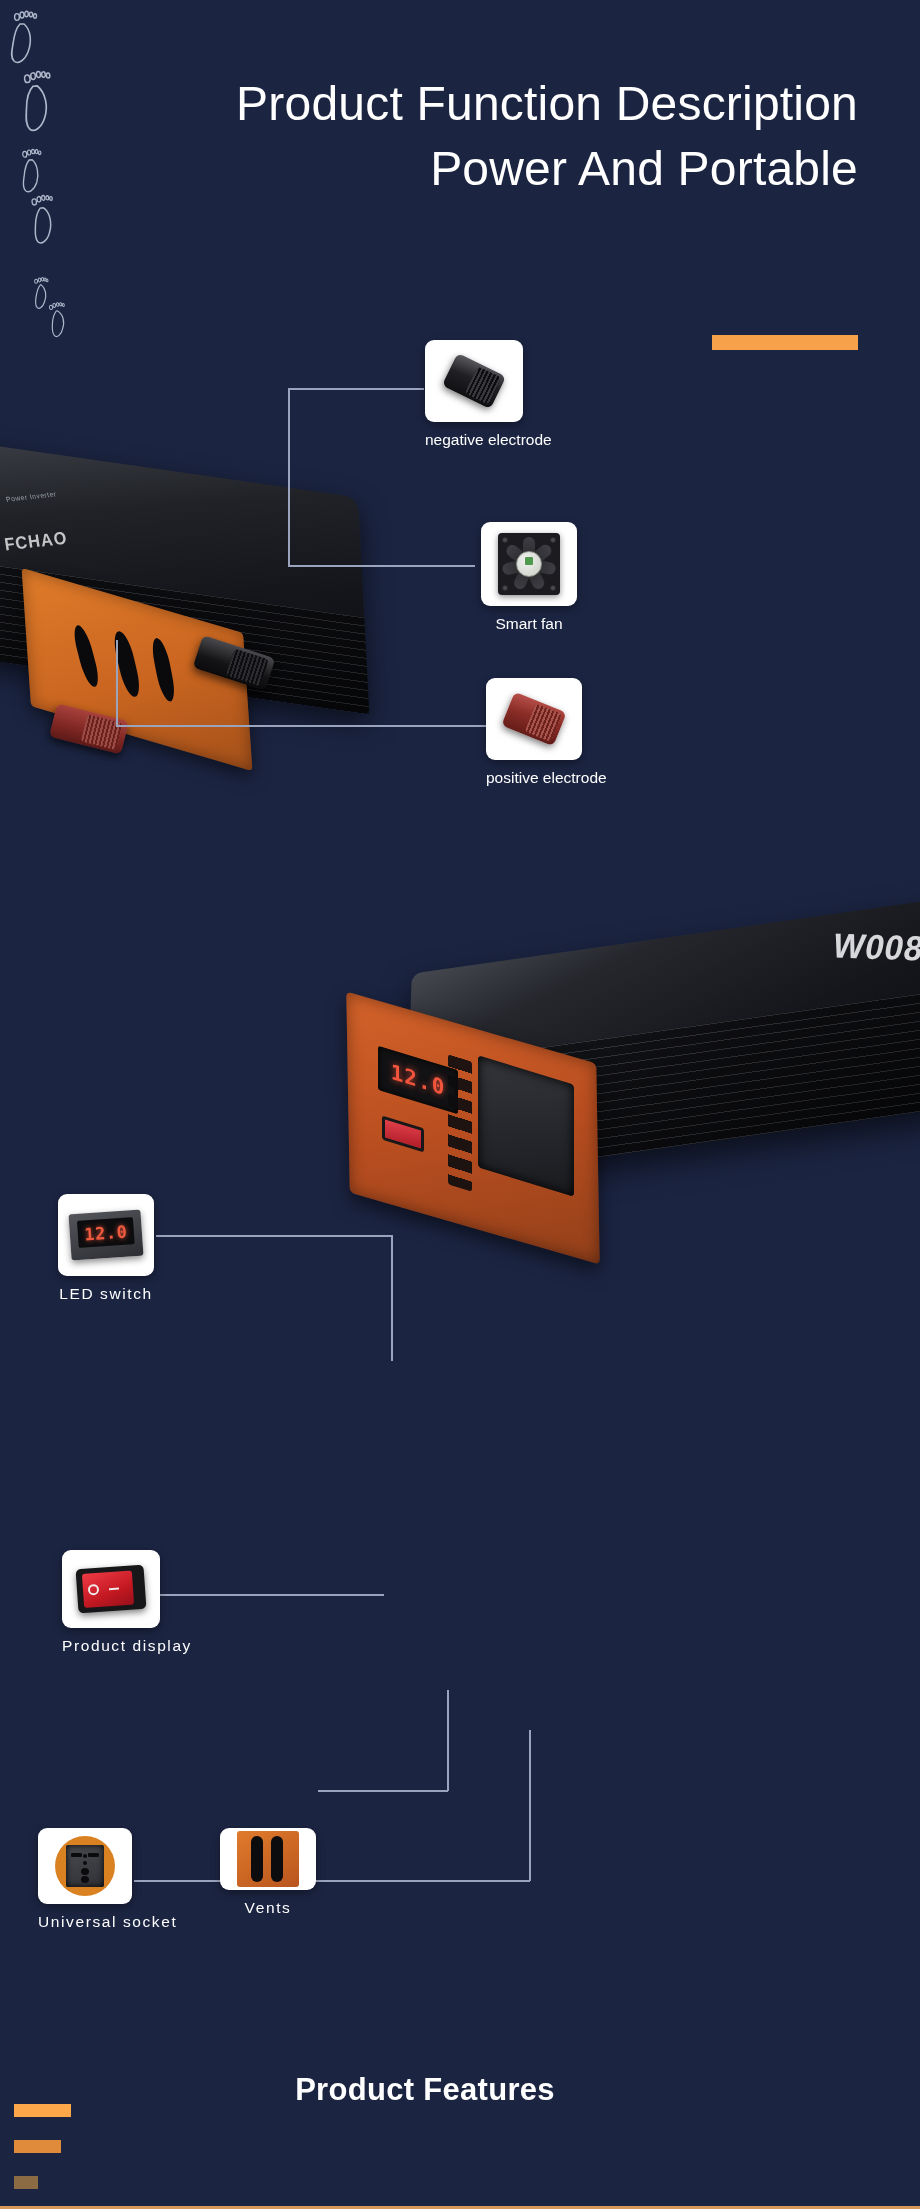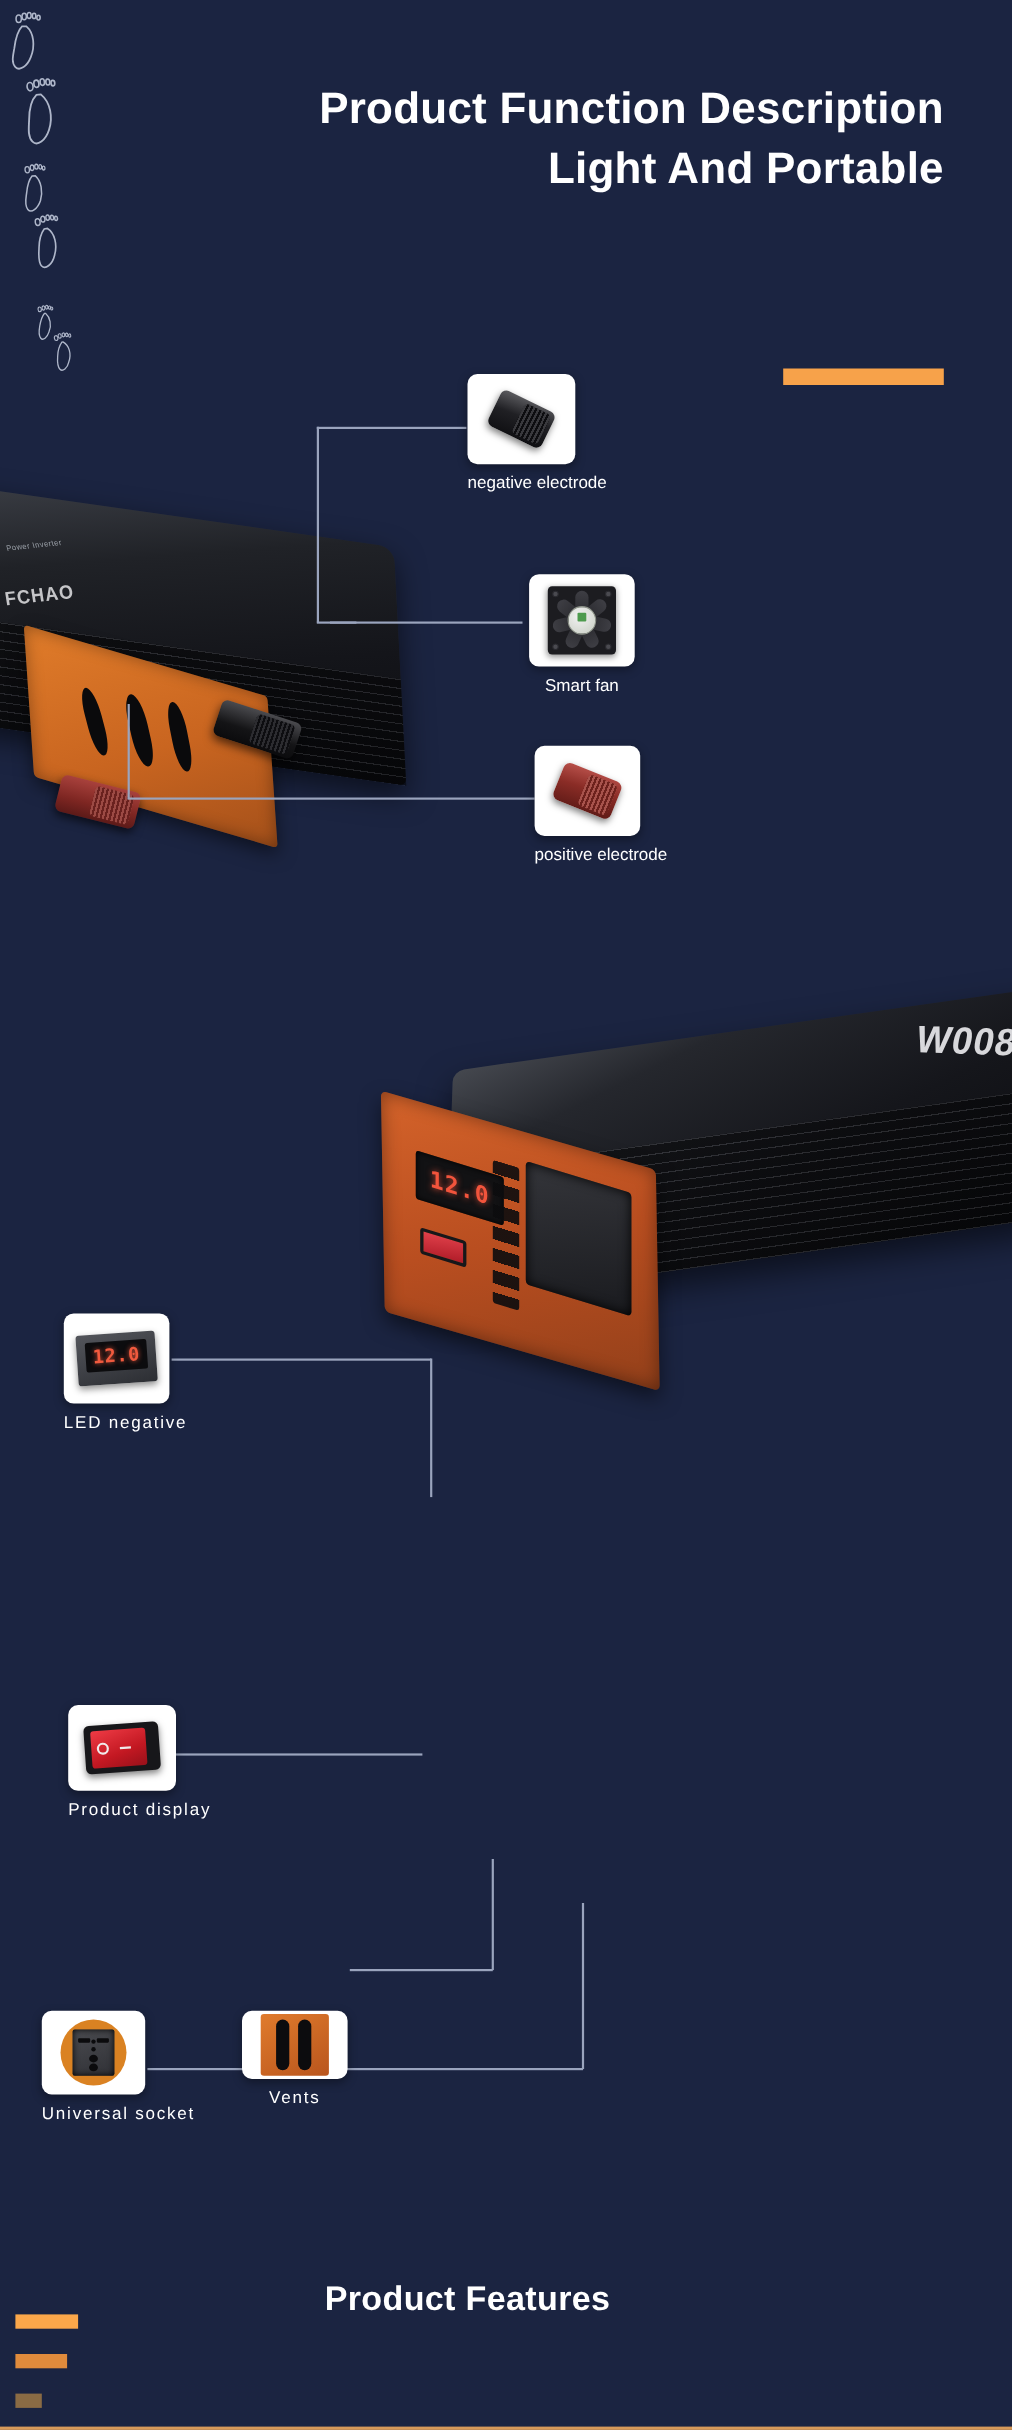--- a/index.html
+++ b/index.html
@@ -14,21 +14,21 @@
 
   
   .footprints { position:absolute; left:0; top:0; width:130px; height:370px; }
   .fp { position:absolute; }
   .fp svg { display:block; }
 
   
   .header { position:absolute; left:0; top:0; width:920px; height:360px; }
   .hdr-lines { position:absolute; right:62px; top:72px; text-align:right; }
   .hdr-line {
-    font-size:40px; font-weight:700; color:#ffffff;
+    font-size:48px; font-weight:400; color:#ffffff;
     line-height:1.35; white-space:nowrap; letter-spacing:.2px;
     font-stretch:condensed;
   }
   .hdr-accent {
     position:absolute; right:62px; top:335px;
     width:146px; height:15px; background:#f7a24a;
   }
 
   
   .photo { position:absolute; }
@@ -362,21 +362,21 @@
           <ellipse cx="11" cy="5.2" rx="1.4" ry="2" fill="none" stroke="#aeb6c9" stroke-width="1"></ellipse>
           <ellipse cx="14.5" cy="4.8" rx="1.2" ry="1.8" fill="none" stroke="#aeb6c9" stroke-width="1"></ellipse>
           <ellipse cx="17.5" cy="5.3" rx="1.1" ry="1.6" fill="none" stroke="#aeb6c9" stroke-width="1"></ellipse>
           <ellipse cx="20" cy="6.4" rx="1" ry="1.5" fill="none" stroke="#aeb6c9" stroke-width="1"></ellipse>
         </svg>
       </div>
     </div>
 
     <div class="hdr-lines">
       <div class="hdr-line">Product Function Description</div>
-      <div class="hdr-line">Light And Portable</div>
+      <div class="hdr-line">Power And Portable</div>
     </div>
     <div class="hdr-accent"></div>
   </div>
 
   <div>
 
     <div class="photo inv1">
       <div class="inv1-body">
         <div class="fins"></div>
         <div class="inv1-sub">Power Inverter</div>
@@ -463,21 +463,21 @@
     <div class="ln v" style="left:529px; top:1730px; height:151px;"></div>
 
     <div class="callout" style="left:58px; top:1194px; width:96px;">
       <div class="chip" style="width:96px; height:82px;">
         <div class="art-led">
           <div class="scrn">
             <span class="dg">12.0</span>
           </div>
         </div>
       </div>
-      <div class="chip-lbl spaced">LED negative</div>
+      <div class="chip-lbl spaced">LED switch</div>
     </div>
 
     <div class="callout" style="left:62px; top:1550px; width:98px;">
       <div class="chip" style="width:98px; height:78px;">
         <div class="art-sw">
           <div class="frame"></div>
           <div class="rock"></div>
           <div class="o"></div>
           <div class="i"></div>
         </div>

